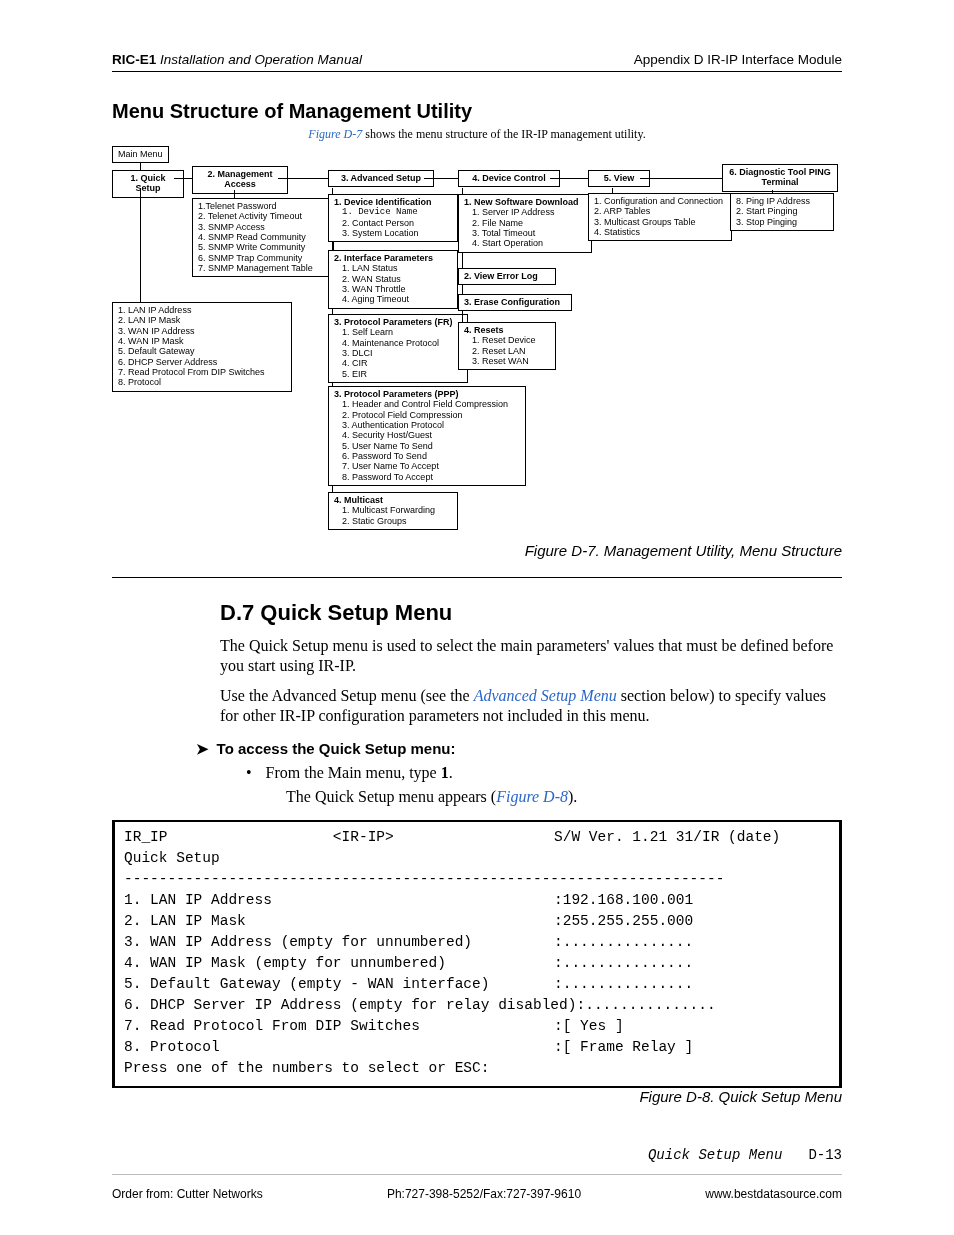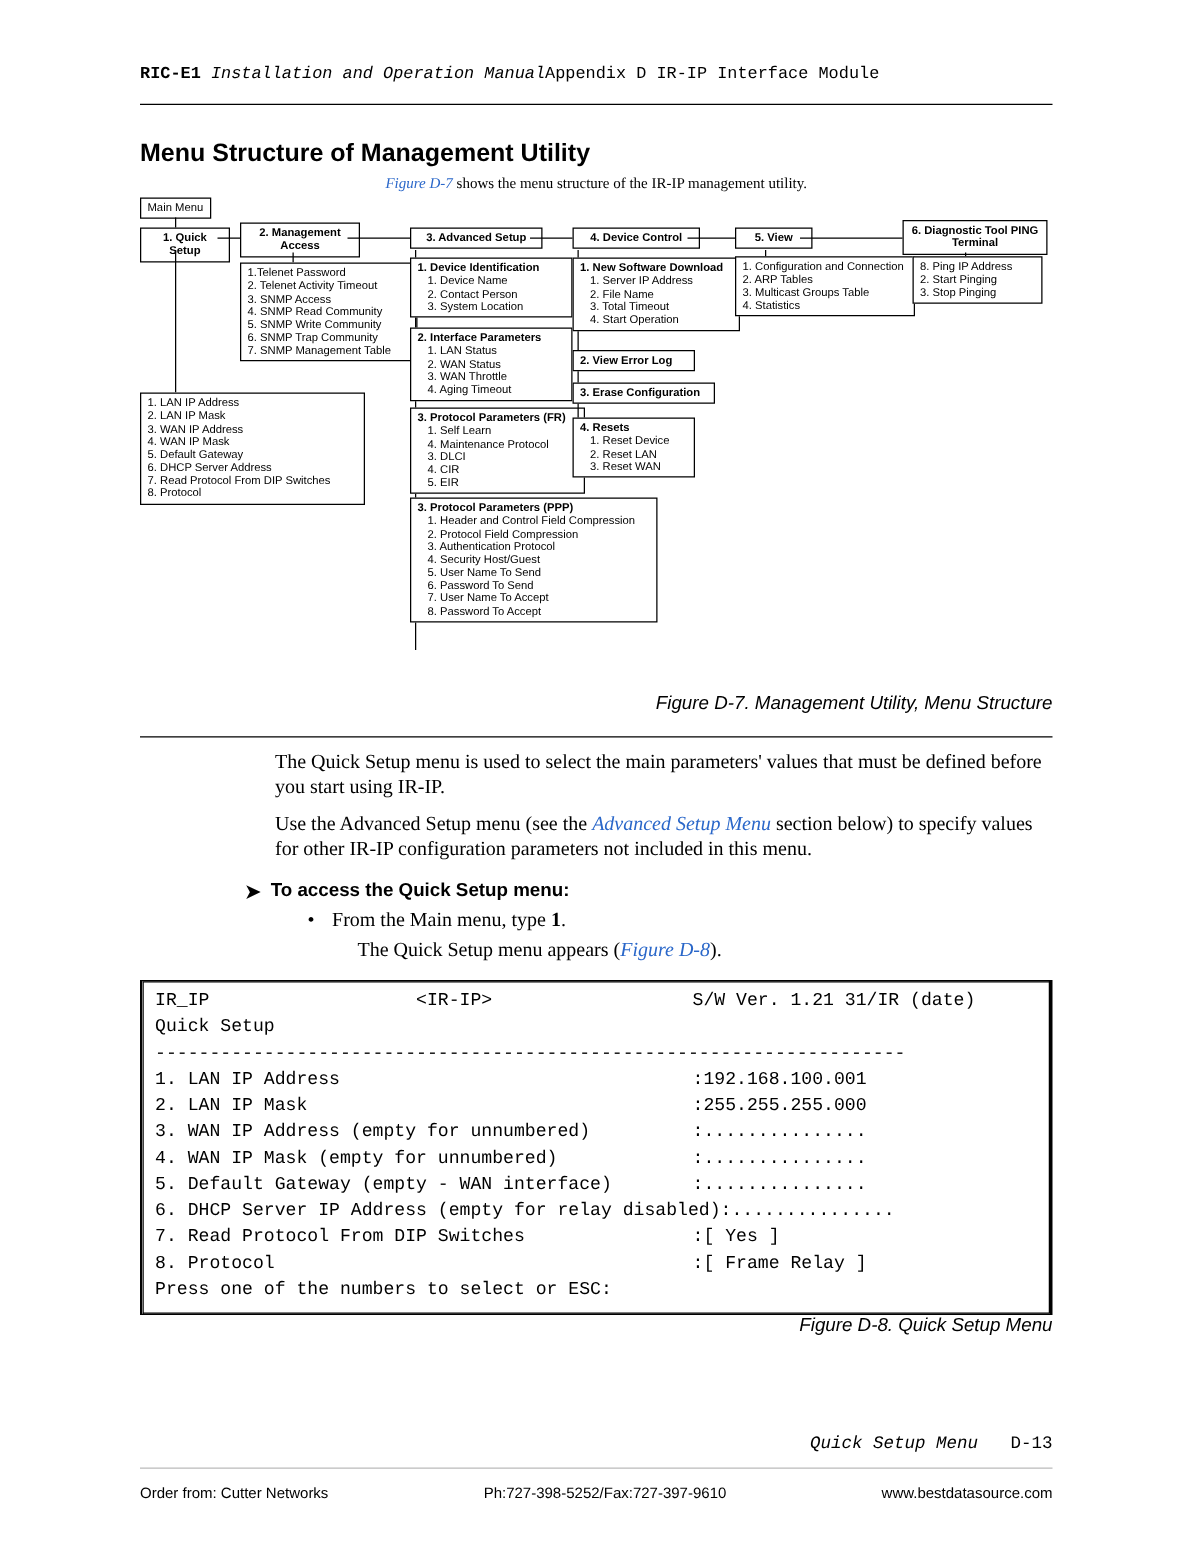--- a/index.html
+++ b/index.html
@@ -11,23 +11,24 @@
     color: #000;
     background: #fff;
     position: relative;
     box-sizing: border-box;
   }
   .page {
     padding: 52px 112px 40px 112px;
   }
   .hdr {
     display: flex;
-    font-family: Liberation Mono, monospace;
+    justify-content: space-between;
+    font-family: Liberation Sans, sans-serif;
     font-size: 13.5px;
-    padding-bottom: 16px;
+    padding-bottom: 4px;
     border-bottom: 1px solid #000;
   }
   .hdr .left { font-style: italic; }
   .hdr .left b { font-style: normal; font-weight: bold; }
   .h2 {
     font-family: "Segoe UI", Arial, sans-serif;
     font-weight: bold;
     font-size: 20px;
     margin-top: 28px;
   }
@@ -186,21 +187,21 @@
         <div>4. SNMP Read Community</div>
       <div>5. SNMP Write Community</div>
         <div>6. SNMP Trap Community</div>
       <div>7. SNMP Management Table</div>
     </div>
 
     <div class="conn" style="left:220px; top:42px; width:1px; height:320px;"></div>
 
     <div class="dbox" style="left:216px; top:48px; width:118px;">
       <div class="bt">1. Device Identification</div>
-      <div style="padding-left:8px;">1. Device Name</div>
+      <div style="padding-left:8px;font-family:Liberation Mono, monospace;">1. Device Name</div>
       <div style="padding-left:8px;">2. Contact Person</div>
       <div style="padding-left:8px;">3. System Location</div>
     </div>
     <div class="dbox" style="left:216px; top:104px; width:118px;">
       <div class="bt">2. Interface Parameters</div>
       <div style="padding-left:8px;">1. LAN Status</div>
       <div style="padding-left:8px;">2. WAN Status</div>
       <div style="padding-left:8px;">3. WAN Throttle</div>
       <div style="padding-left:8px;">4. Aging Timeout</div>
     </div>
@@ -216,20 +217,25 @@
       <div class="bt">3. Protocol Parameters (PPP)</div>
       <div style="padding-left:8px;">1. Header and Control Field Compression</div>
       <div style="padding-left:8px;">2. Protocol Field Compression</div>
       <div style="padding-left:8px;">3. Authentication Protocol</div>
       <div style="padding-left:8px;">4. Security Host/Guest</div>
       <div style="padding-left:8px;">5. User Name To Send</div>
       <div style="padding-left:8px;">6. Password To Send</div>
       <div style="padding-left:8px;">7. User Name To Accept</div>
       <div style="padding-left:8px;">8. Password To Accept</div>
     </div>
+    <div class="dbox" style="left:216px; top:346px; width:118px;">
+      <div class="bt">4. Multicast</div>
+      <div style="padding-left:8px;">1. Multicast Forwarding</div>
+      <div style="padding-left:8px;">2. Static Groups</div>
+    </div>
 
     <div class="conn" style="left:350px; top:42px; width:1px; height:144px;"></div>
 
     <div class="dbox" style="left:346px; top:48px; width:122px;">
       <div class="bt">1. New Software Download</div>
       <div style="padding-left:8px;">1. Server IP Address</div>
       <div style="padding-left:8px;">2. File Name</div>
       <div style="padding-left:8px;">3. Total Timeout</div>
       <div style="padding-left:8px;">4. Start Operation</div>
     </div>
@@ -255,20 +261,21 @@
       <div>8. Ping IP Address</div>
       <div>2. Start Pinging</div>
       <div>3. Stop Pinging</div>
     </div>
   </div>
 
   <div class="fig-caption">Figure D-7.  Management Utility, Menu Structure</div>
 
   <hr class="sec-rule">
 
+  <div class="h1sec">D.7 Quick Setup Menu</div>
 
   <p class="body-p">The Quick Setup menu is used to select the main parameters' values that must be defined before you start using IR-IP.</p>
   <p class="body-p">
     <span>Use the Advanced Setup menu (see the </span><span class="link">Advanced Setup Menu</span><span> section below) to specify values for other IR-IP configuration parameters not included in this menu.</span>
   </p>
 
   <div class="proc-row">
     <span class="arrow">➤</span>
     <span>To access the Quick Setup menu:</span>
   </div>

